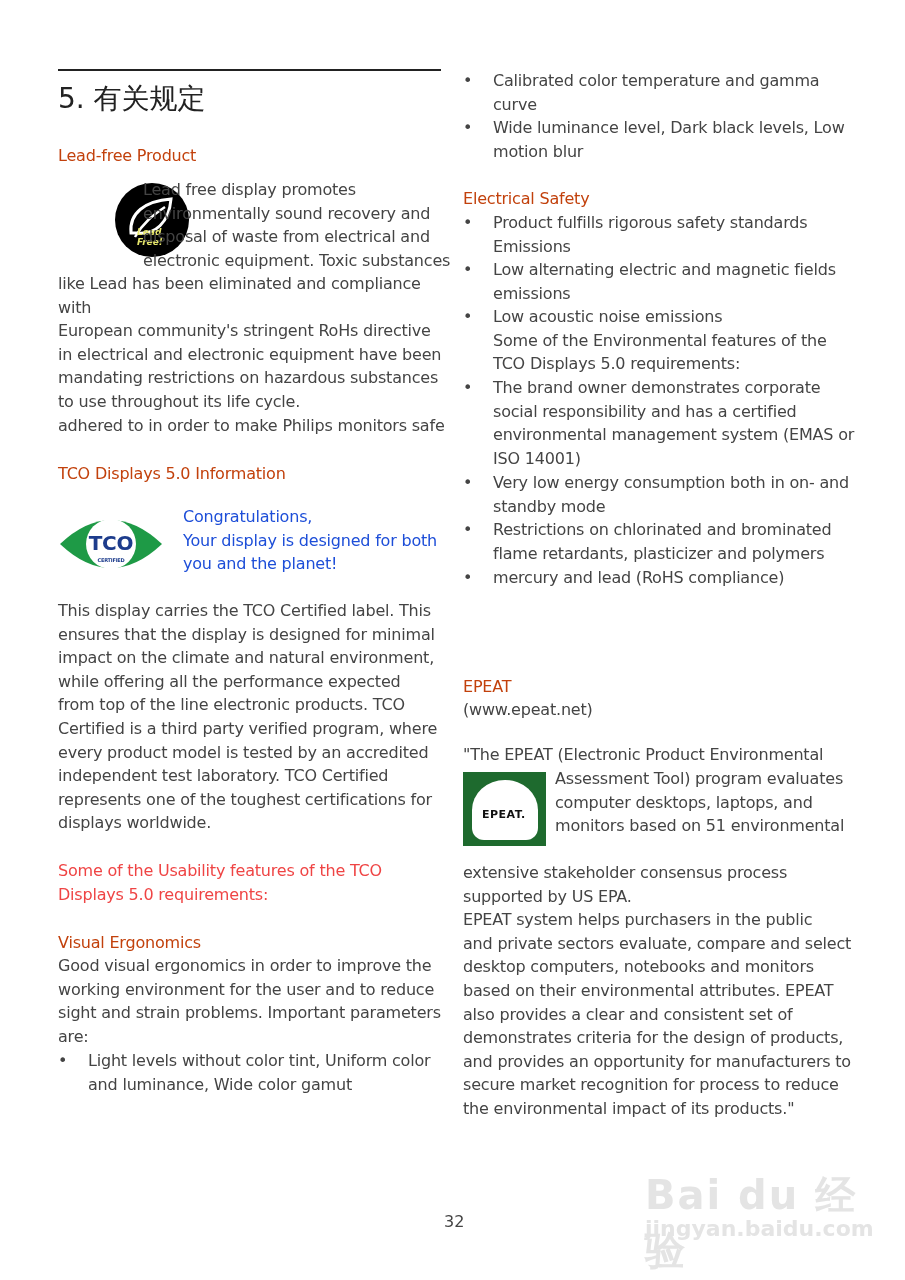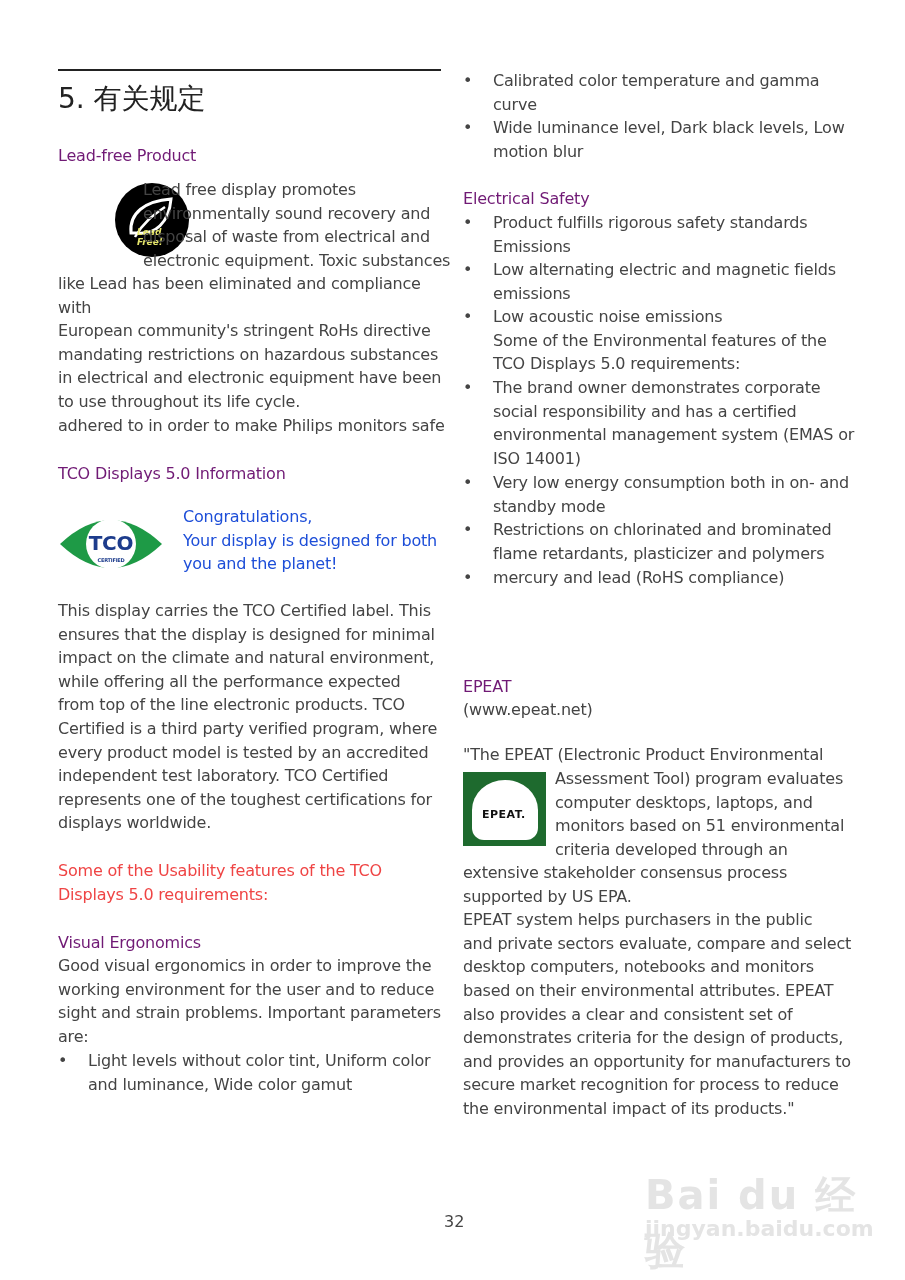--- a/index.html
+++ b/index.html
@@ -3,21 +3,21 @@
 <meta charset="utf-8">
 <style>
   html, body { margin: 0; padding: 0; background: #fff; }
   body { width: 905px; height: 1280px; position: relative; overflow: hidden;
          font-family: "DejaVu Sans", "Liberation Sans", sans-serif; color: #333; }
   .col { position: absolute; font-size: 16px; line-height: 23.6px; letter-spacing: -0.2px; }
   .left { left: 58px; top: 0; width: 385px; }
   .right { left: 463px; top: 0; width: 395px; }
   .rule { position: absolute; left: 58px; top: 69px; width: 383px; height: 2px; background: #222; }
   .title { position: absolute; left: 58px; top: 80px; font-size: 28px; color: #222; letter-spacing: 0; }
-  .heading { color: #701a75; position: absolute; white-space: nowrap; }
+  .heading { color: #c2410c; position: absolute; white-space: nowrap; }
   .p { position: absolute; color: #444; }
   .bul { position: absolute; color: #444; }
   .bul .dot { position: absolute; left: 0; }
   .bul .txt { position: absolute; left: 30px; }
   .leadlogo { position: absolute; left: 57px; top: 183px; width: 74px; height: 74px; border-radius: 50%; background: #000000; }
   .leadlogo .lbl { position: absolute; left: 22px; top: 44px; font-size: 9px; font-style: italic; font-weight: bold; color: #e5e56b; letter-spacing: 0; line-height: 10px; }
   .tco { position: absolute; left: 58px; top: 510px; width: 106px; height: 68px; }
   .epeat { position: absolute; left: 463px; top: 772px; width: 83px; height: 74px; background: #1e6a2e; }
   .epeat .disc { position: absolute; left: 9px; top: 8px; width: 66px; height: 60px; background: #fff; border-radius: 50% 50% 12px 12px; }
   .epeat .t { position: absolute; left: 10px; top: 29px; font-size: 11px; font-weight: bold; color: #111; letter-spacing: 0.5px; line-height: 12px; }
@@ -45,22 +45,22 @@
 
   <div class="p" style="left:85px;top:178px;width:310px">
     <div>Lead free display promotes</div>
     <div>environmentally sound recovery and</div>
     <div>disposal of waste from electrical and</div>
     <div>electronic equipment. Toxic substances</div>
   </div>
   <div class="p" style="left:0;top:272px;width:390px">
     <div>like Lead has been eliminated and compliance with</div>
     <div>European community's stringent RoHs directive</div>
+    <div>in electrical and electronic equipment have been</div>
     <div>mandating restrictions on hazardous substances</div>
-    <div>in electrical and electronic equipment have been</div>
     <div>to use throughout its life cycle.</div>
     <div>adhered to in order to make Philips monitors safe</div>
   </div>
 
   <div class="heading" style="top:462px">TCO Displays 5.0 Information</div>
 
   <svg class="tco" style="left:0" viewBox="0 0 106 68">
     <path d="M2 34 Q53 -14 104 34 Q53 82 2 34 Z" fill="#1e9a46"></path>
     <circle cx="53" cy="34" r="25" fill="#fff"></circle>
     <text x="53" y="40" text-anchor="middle" font-size="20" font-weight="bold" fill="#1d3c8c" font-family="DejaVu Sans, sans-serif">TCO</text>
@@ -188,21 +188,20 @@
   <div class="epeat" style="left:0;top:772px">
     <div class="disc">
       <span class="t">EPEAT.</span>
     </div>
   </div>
 
   <div class="p" style="top:767px;left:92px;width:300px">
     <div>Assessment Tool) program evaluates</div>
     <div>computer desktops, laptops, and</div>
     <div>monitors based on 51 environmental</div>
-    <div>criteria developed through an</div>
   </div>
 
   <div class="p" style="top:861px;left:0;width:395px">
     <div>extensive stakeholder consensus process</div>
     <div>supported by US EPA.</div>
     <div>EPEAT system helps purchasers in the public</div>
     <div>and private sectors evaluate, compare and select</div>
     <div>desktop computers, notebooks and monitors</div>
     <div>based on their environmental attributes. EPEAT</div>
     <div>also provides a clear and consistent set of</div>

